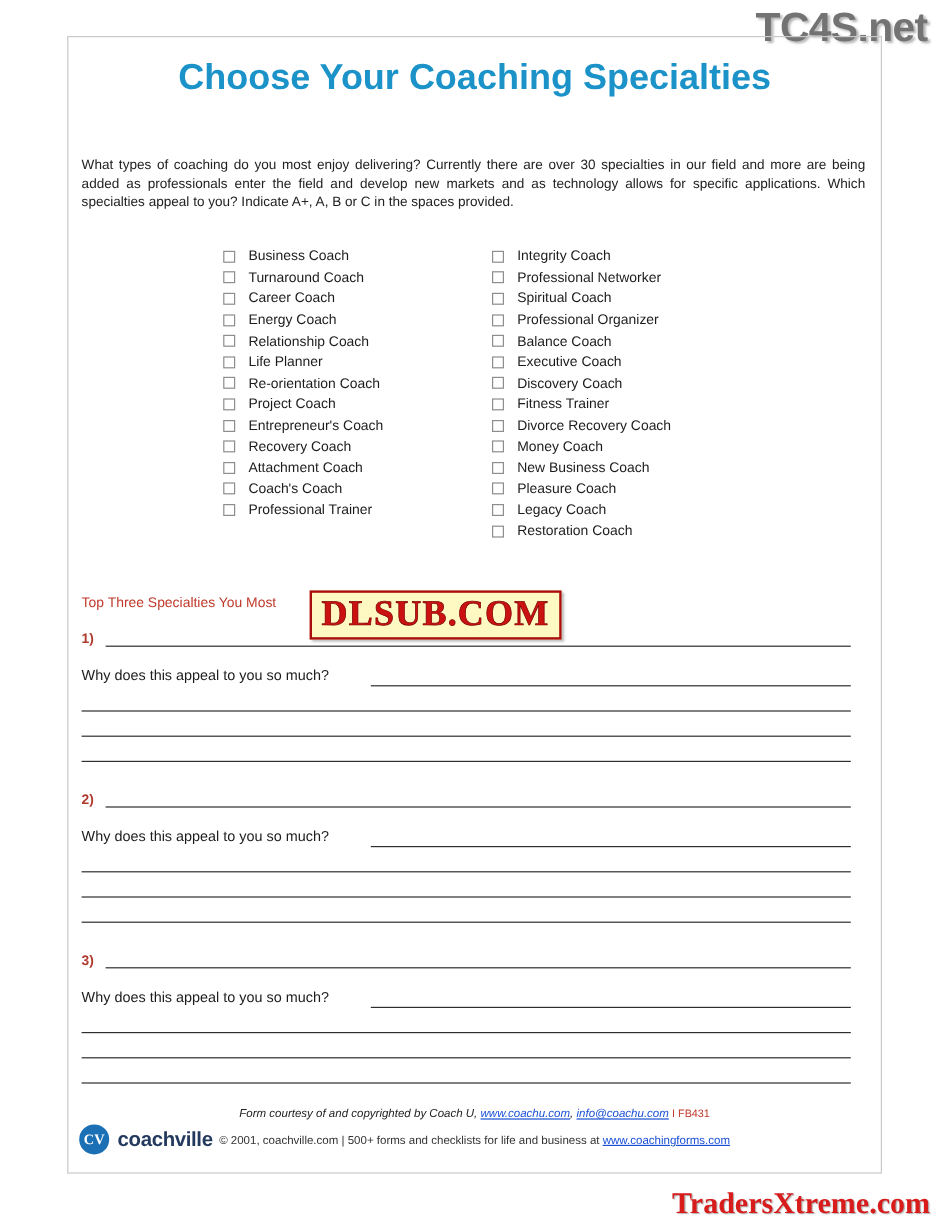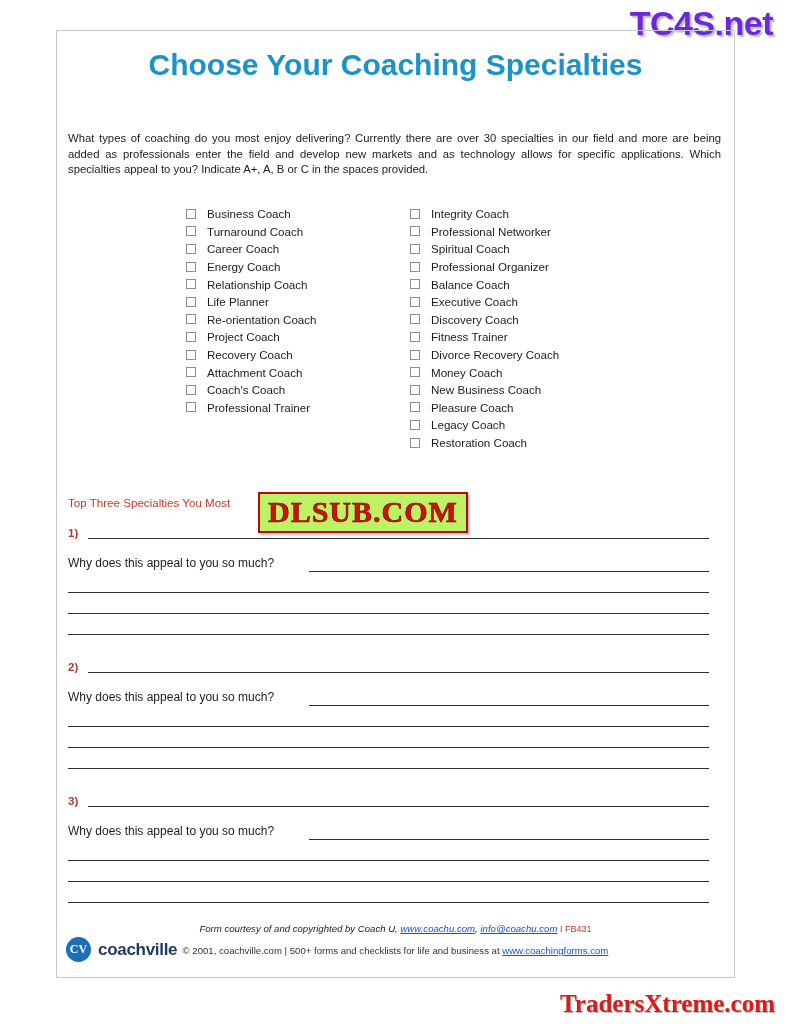--- a/index.html
+++ b/index.html
@@ -22,21 +22,21 @@
     background: #fff;
   }
   
   .wm-top {
     position: absolute;
     right: 18px;
     top: 4px;
     font-family: "Liberation Sans", sans-serif;
     font-weight: bold;
     font-size: 34px;
-    color: #6d28d9;
+    color: #737373;
     letter-spacing: -0.5px;
     text-shadow: 2px 2px 2px rgba(120,120,120,0.55);
   }
   
   .wm-bottom {
     position: absolute;
     right: 16px;
     bottom: 6px;
     font-family: "Liberation Serif", serif;
     font-weight: bold;
@@ -47,21 +47,21 @@
   
   .wm-mid {
     position: absolute;
     left: 258px;
     top: 492px;
     font-family: "Liberation Serif", serif;
     font-weight: bold;
     font-size: 30px;
     letter-spacing: 1px;
     color: #cc1111;
-    background: #bef264;
+    background: #fef9c3;
     border: 2px solid #aa0d0d;
     padding: 1px 8px 2px 8px;
     box-shadow: 2px 2px 2px rgba(120,120,120,0.5);
     -webkit-text-stroke: 0.6px #7a0000;
   }
   
   .frame {
     position: absolute;
     left: 56px;
     top: 30px;
@@ -241,20 +241,24 @@
       <div class="opt">
           <span class="box"></span>
           <span class="opt-label">Re-orientation Coach</span>
         </div>
       <div class="opt">
           <span class="box"></span>
           <span class="opt-label">Project Coach</span>
         </div>
       <div class="opt">
           <span class="box"></span>
+          <span class="opt-label">Entrepreneur's Coach</span>
+        </div>
+      <div class="opt">
+          <span class="box"></span>
           <span class="opt-label">Recovery Coach</span>
         </div>
       <div class="opt">
           <span class="box"></span>
           <span class="opt-label">Attachment Coach</span>
         </div>
       <div class="opt">
           <span class="box"></span>
           <span class="opt-label">Coach's Coach</span>
         </div>

